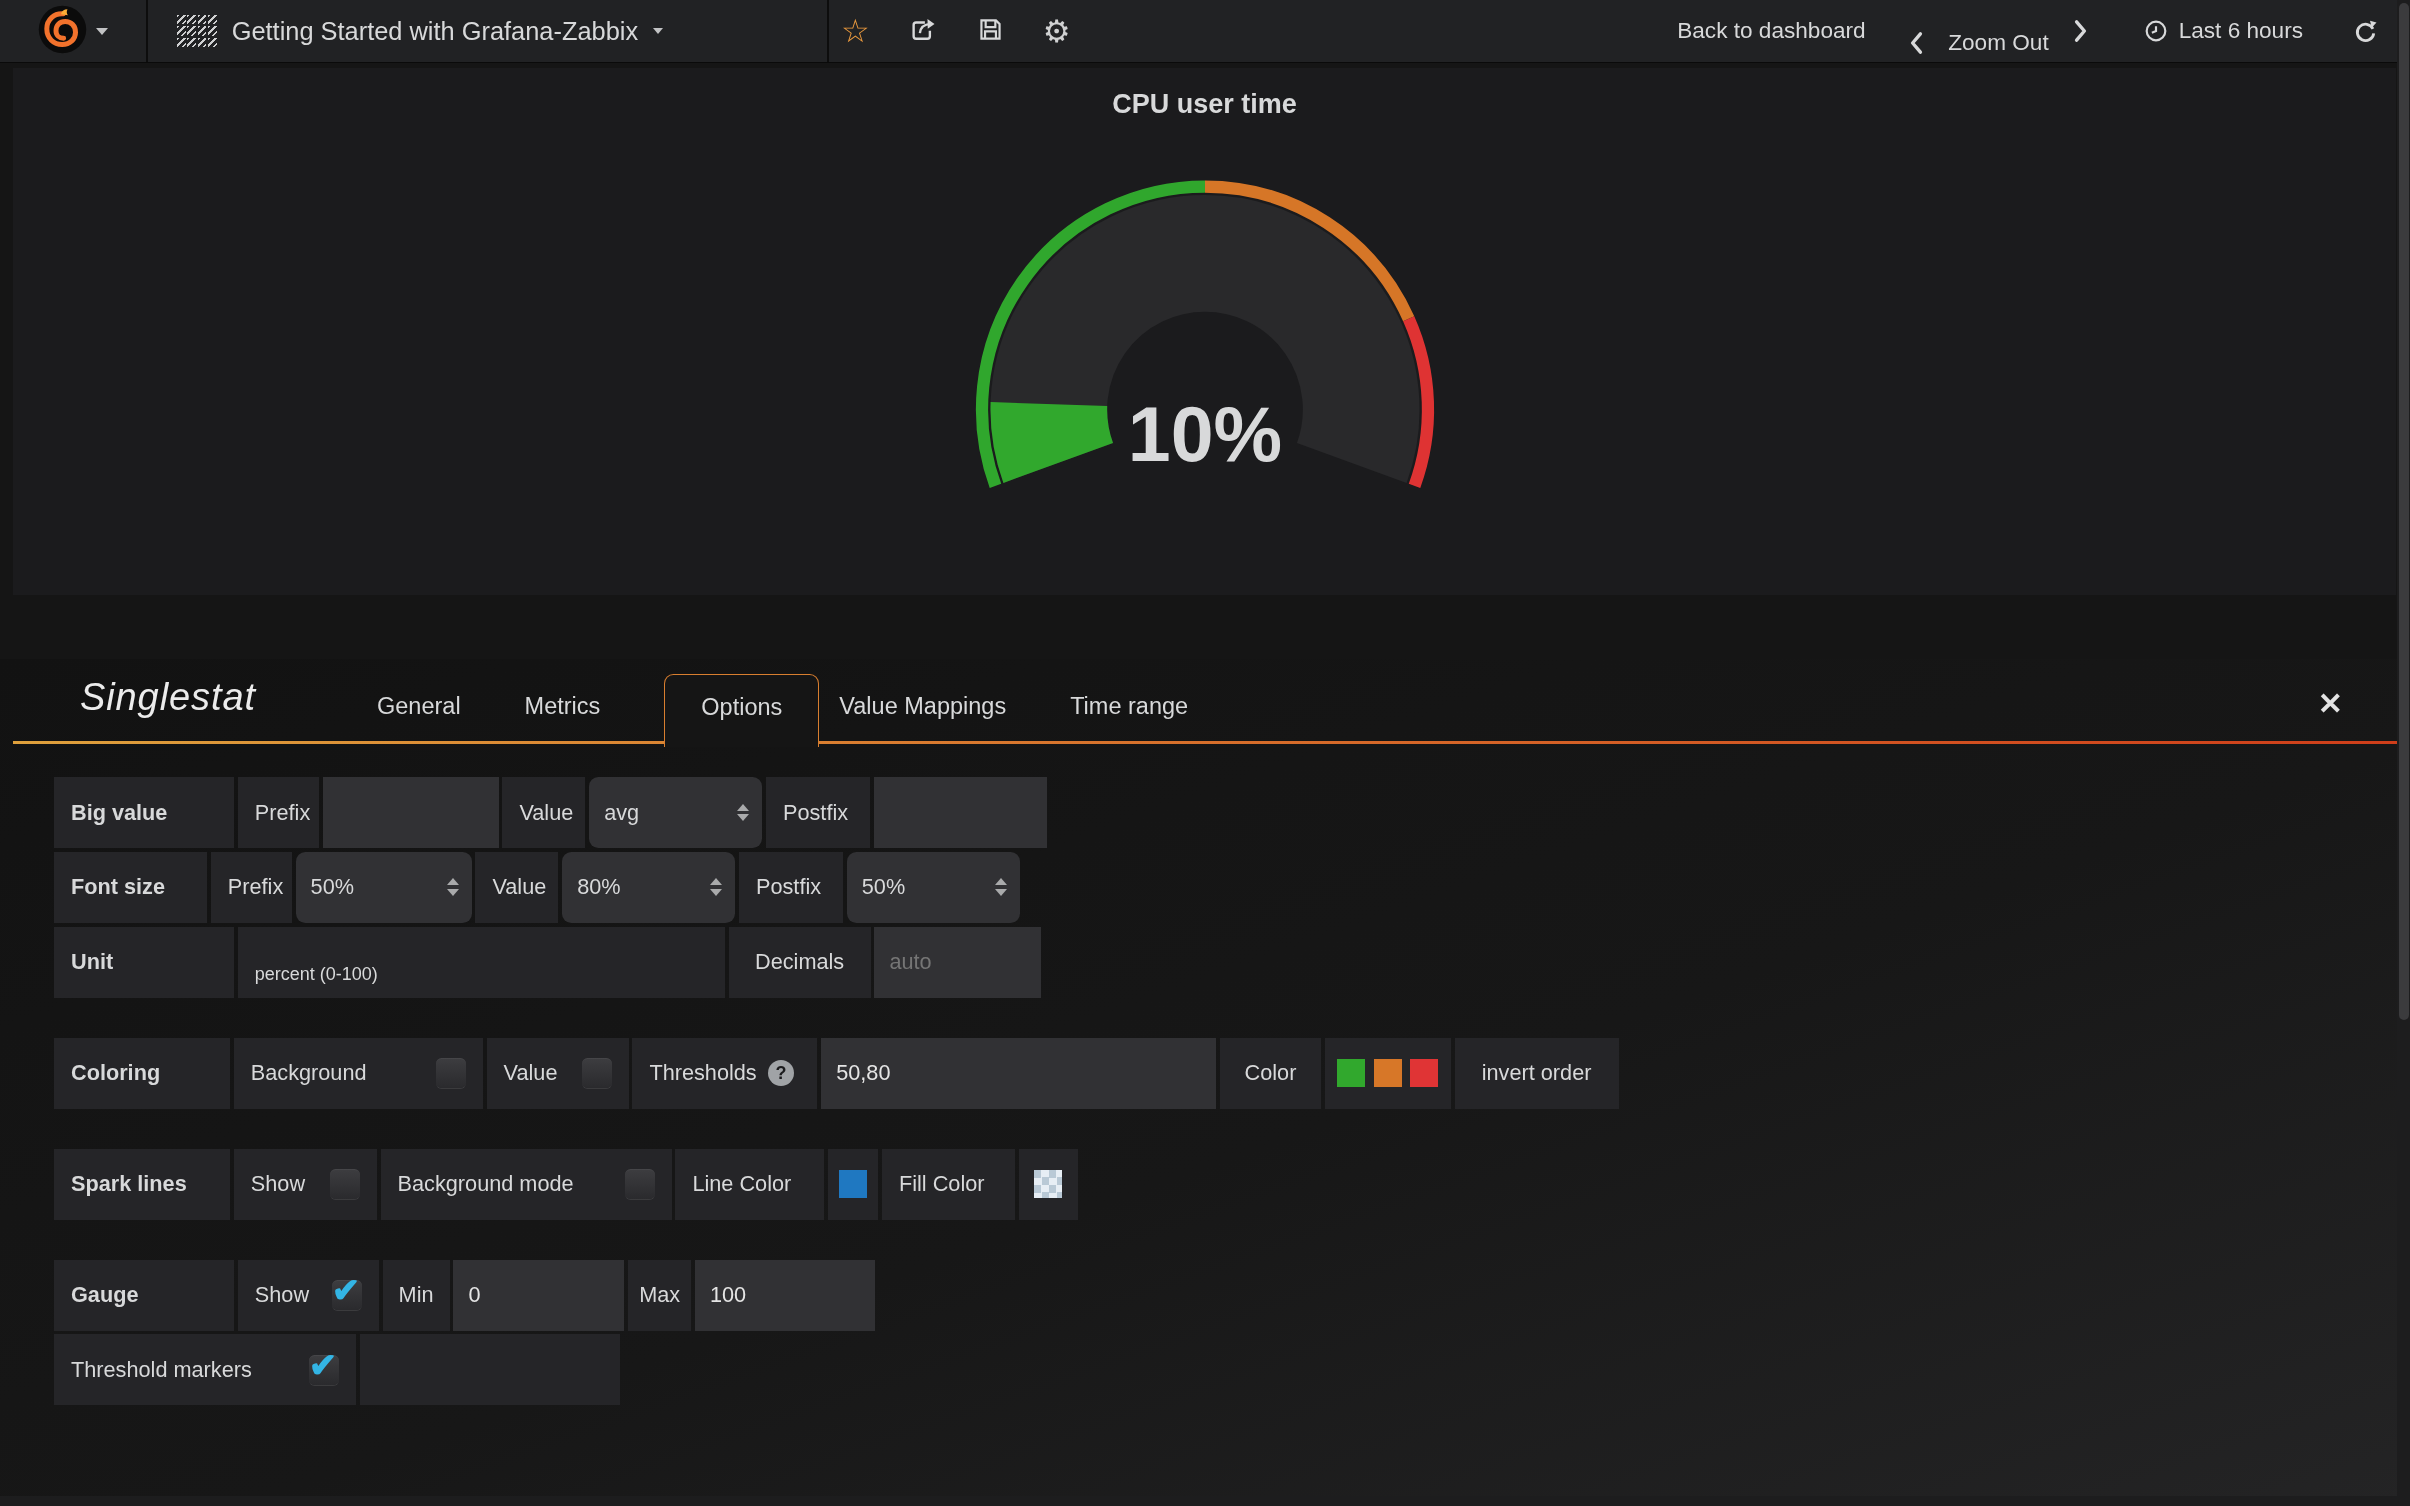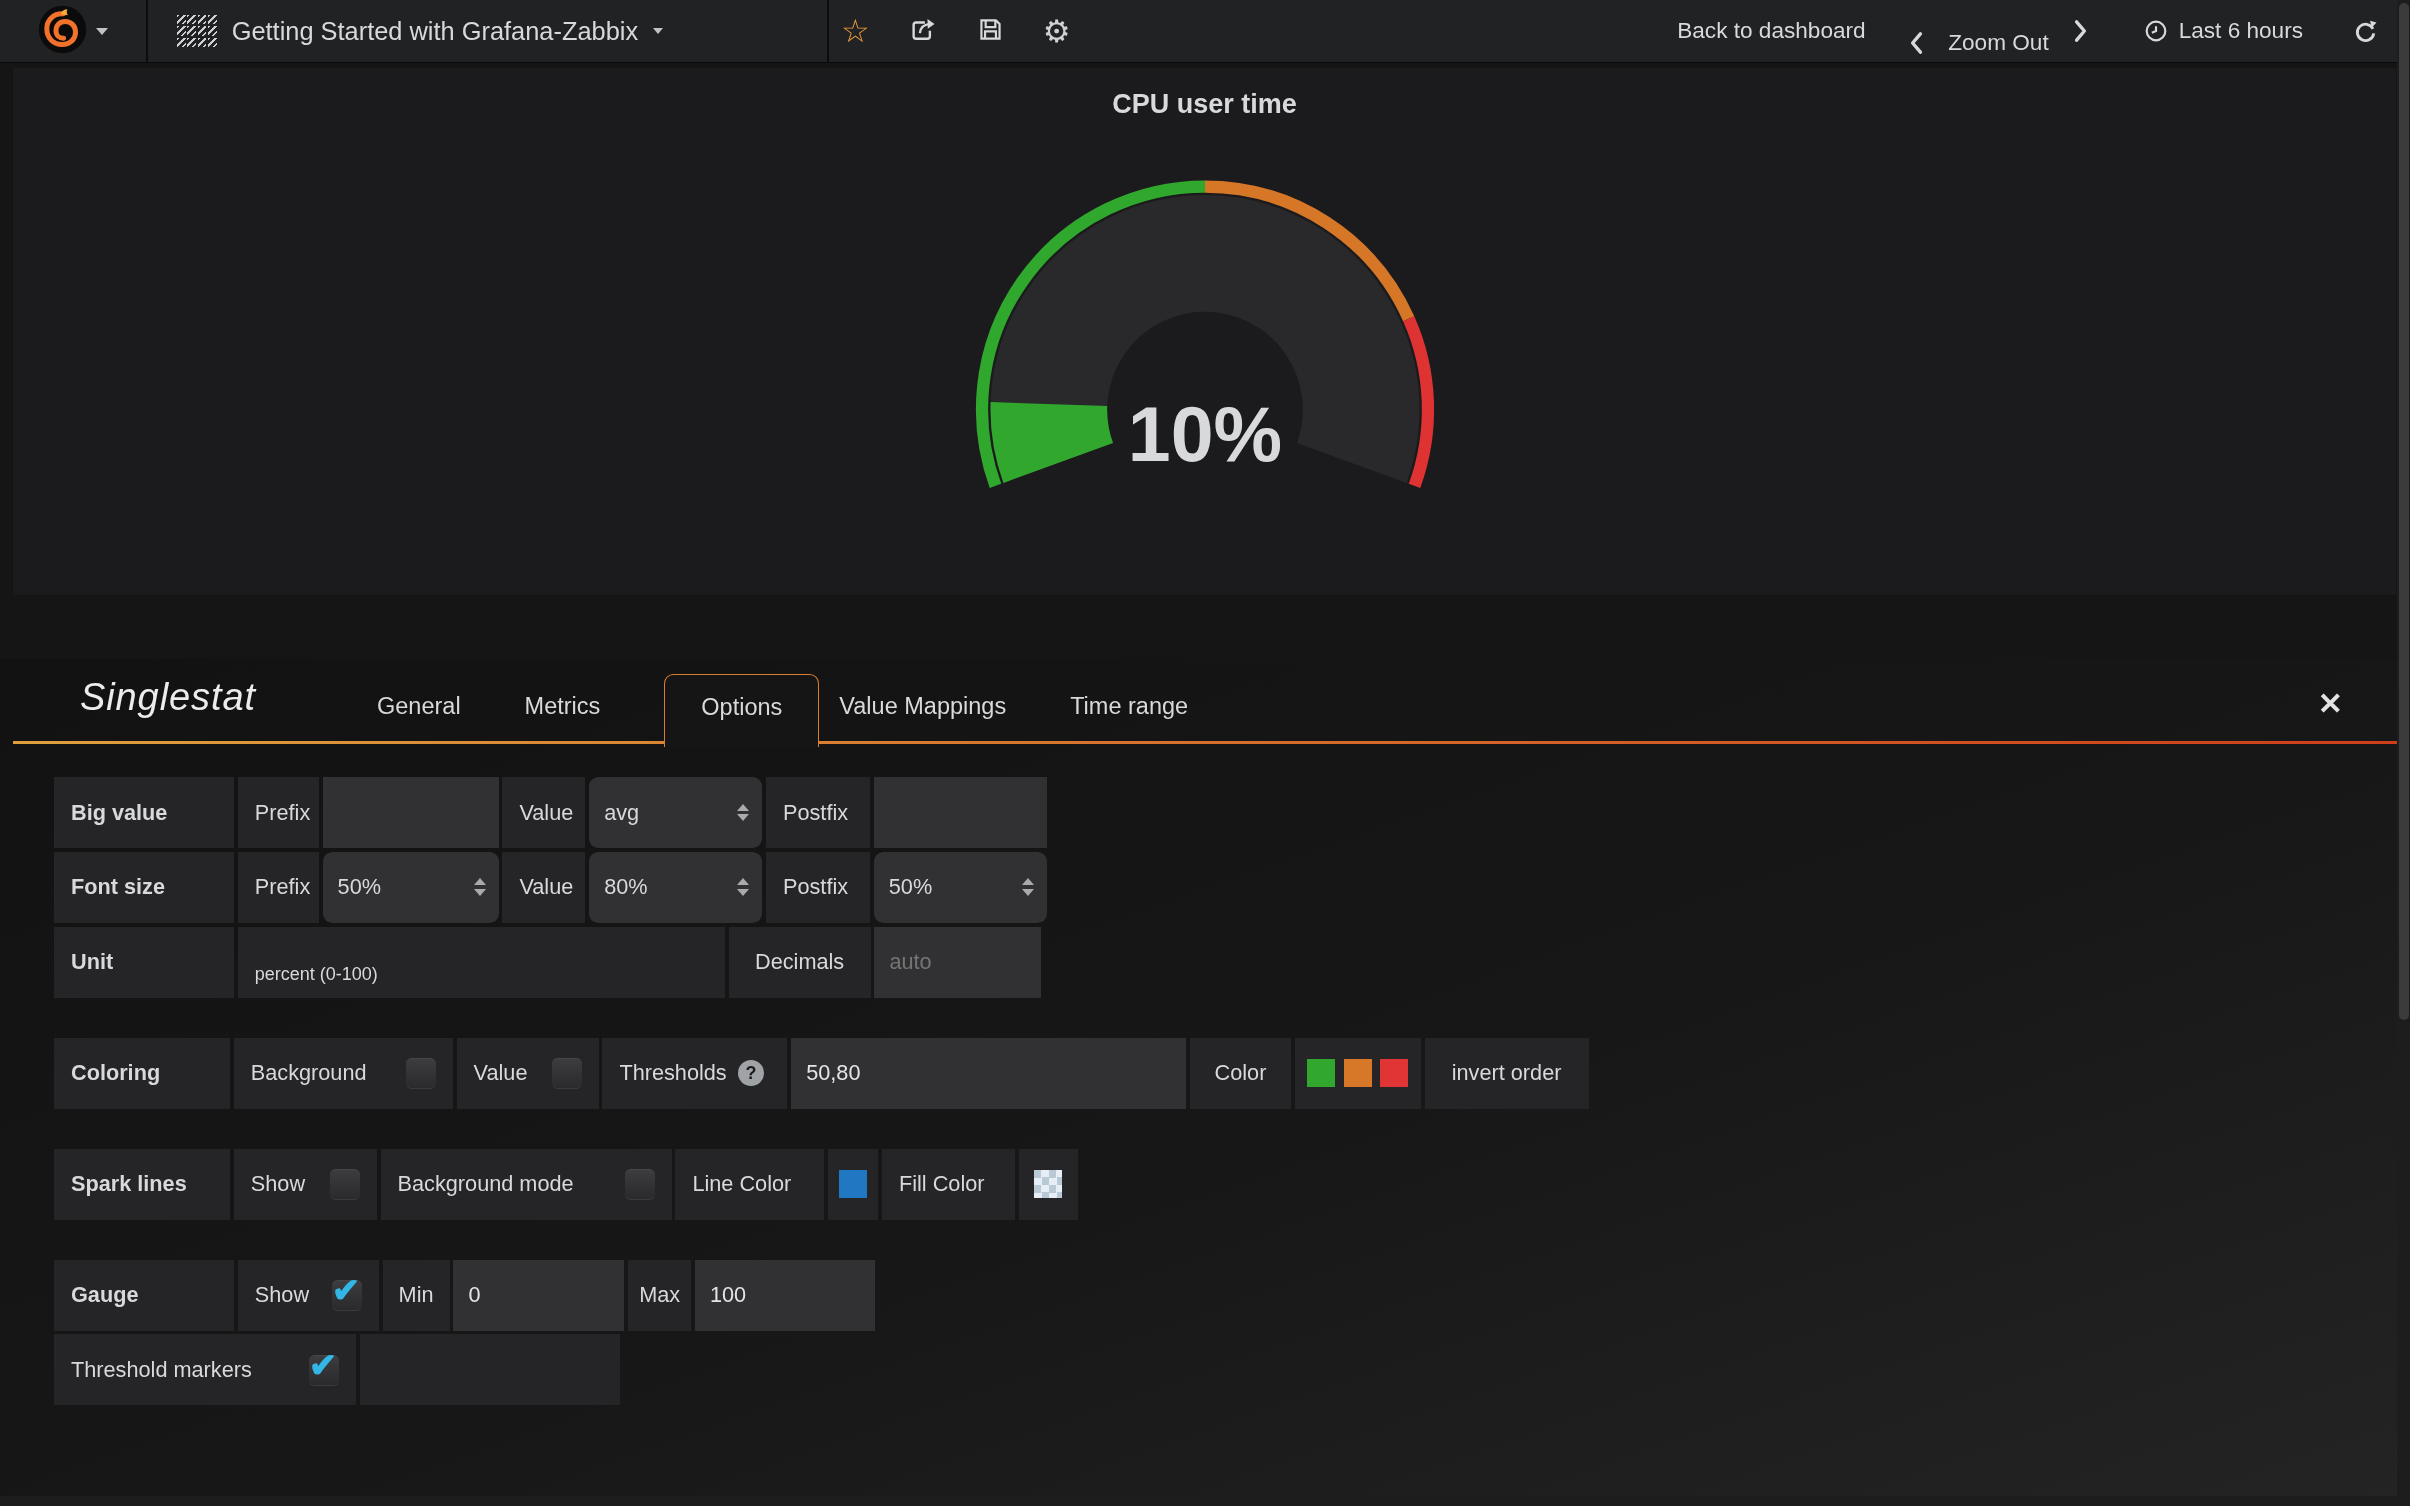--- a/index.html
+++ b/index.html
@@ -203,21 +203,21 @@
               <i class="tri-dn"></i>
             </span>
         </div>
         <div class="c" style="width:104px;">Postfix</div>
         <div class="c nopad" style="width:173px;">
           <input class="field" value="" style="">
         </div>
       </div>
 
       <div class="row">
-        <div class="c bold" style="width:180px;">Font size</div>
+        <div class="c bold" style="width:153px;">Font size</div>
         <div class="c" style="width:81px;">Prefix</div>
         <div class="c sel" style="width:176px;">
           <span>50%</span>
           <span class="arrows">
               <i class="tri-up"></i>
               <i class="tri-dn"></i>
             </span>
         </div>
         <div class="c" style="width:83px;">Value</div>
         <div class="c sel" style="width:173px;">
@@ -243,21 +243,21 @@
           <span class="unit-txt">percent (0-100)</span>
         </div>
         <div class="c center" style="width:142px;">Decimals</div>
         <div class="c nopad" style="width:167px;">
           <input class="field" placeholder="auto" style="">
         </div>
       </div>
 
       <div class="row mt42">
         <div class="c bold" style="width:176px;">Coloring</div>
-        <div class="c" style="width:219px;">
+        <div class="c" style="width:249px;">
           <span>Background</span>
           <span class="chk"></span>
         </div>
         <div class="c" style="width:142px;">
           <span>Value</span>
           <span class="chk"></span>
         </div>
         <div class="c" style="width:185px;">
           <span>Thresholds</span>
           <span class="help">?</span>

